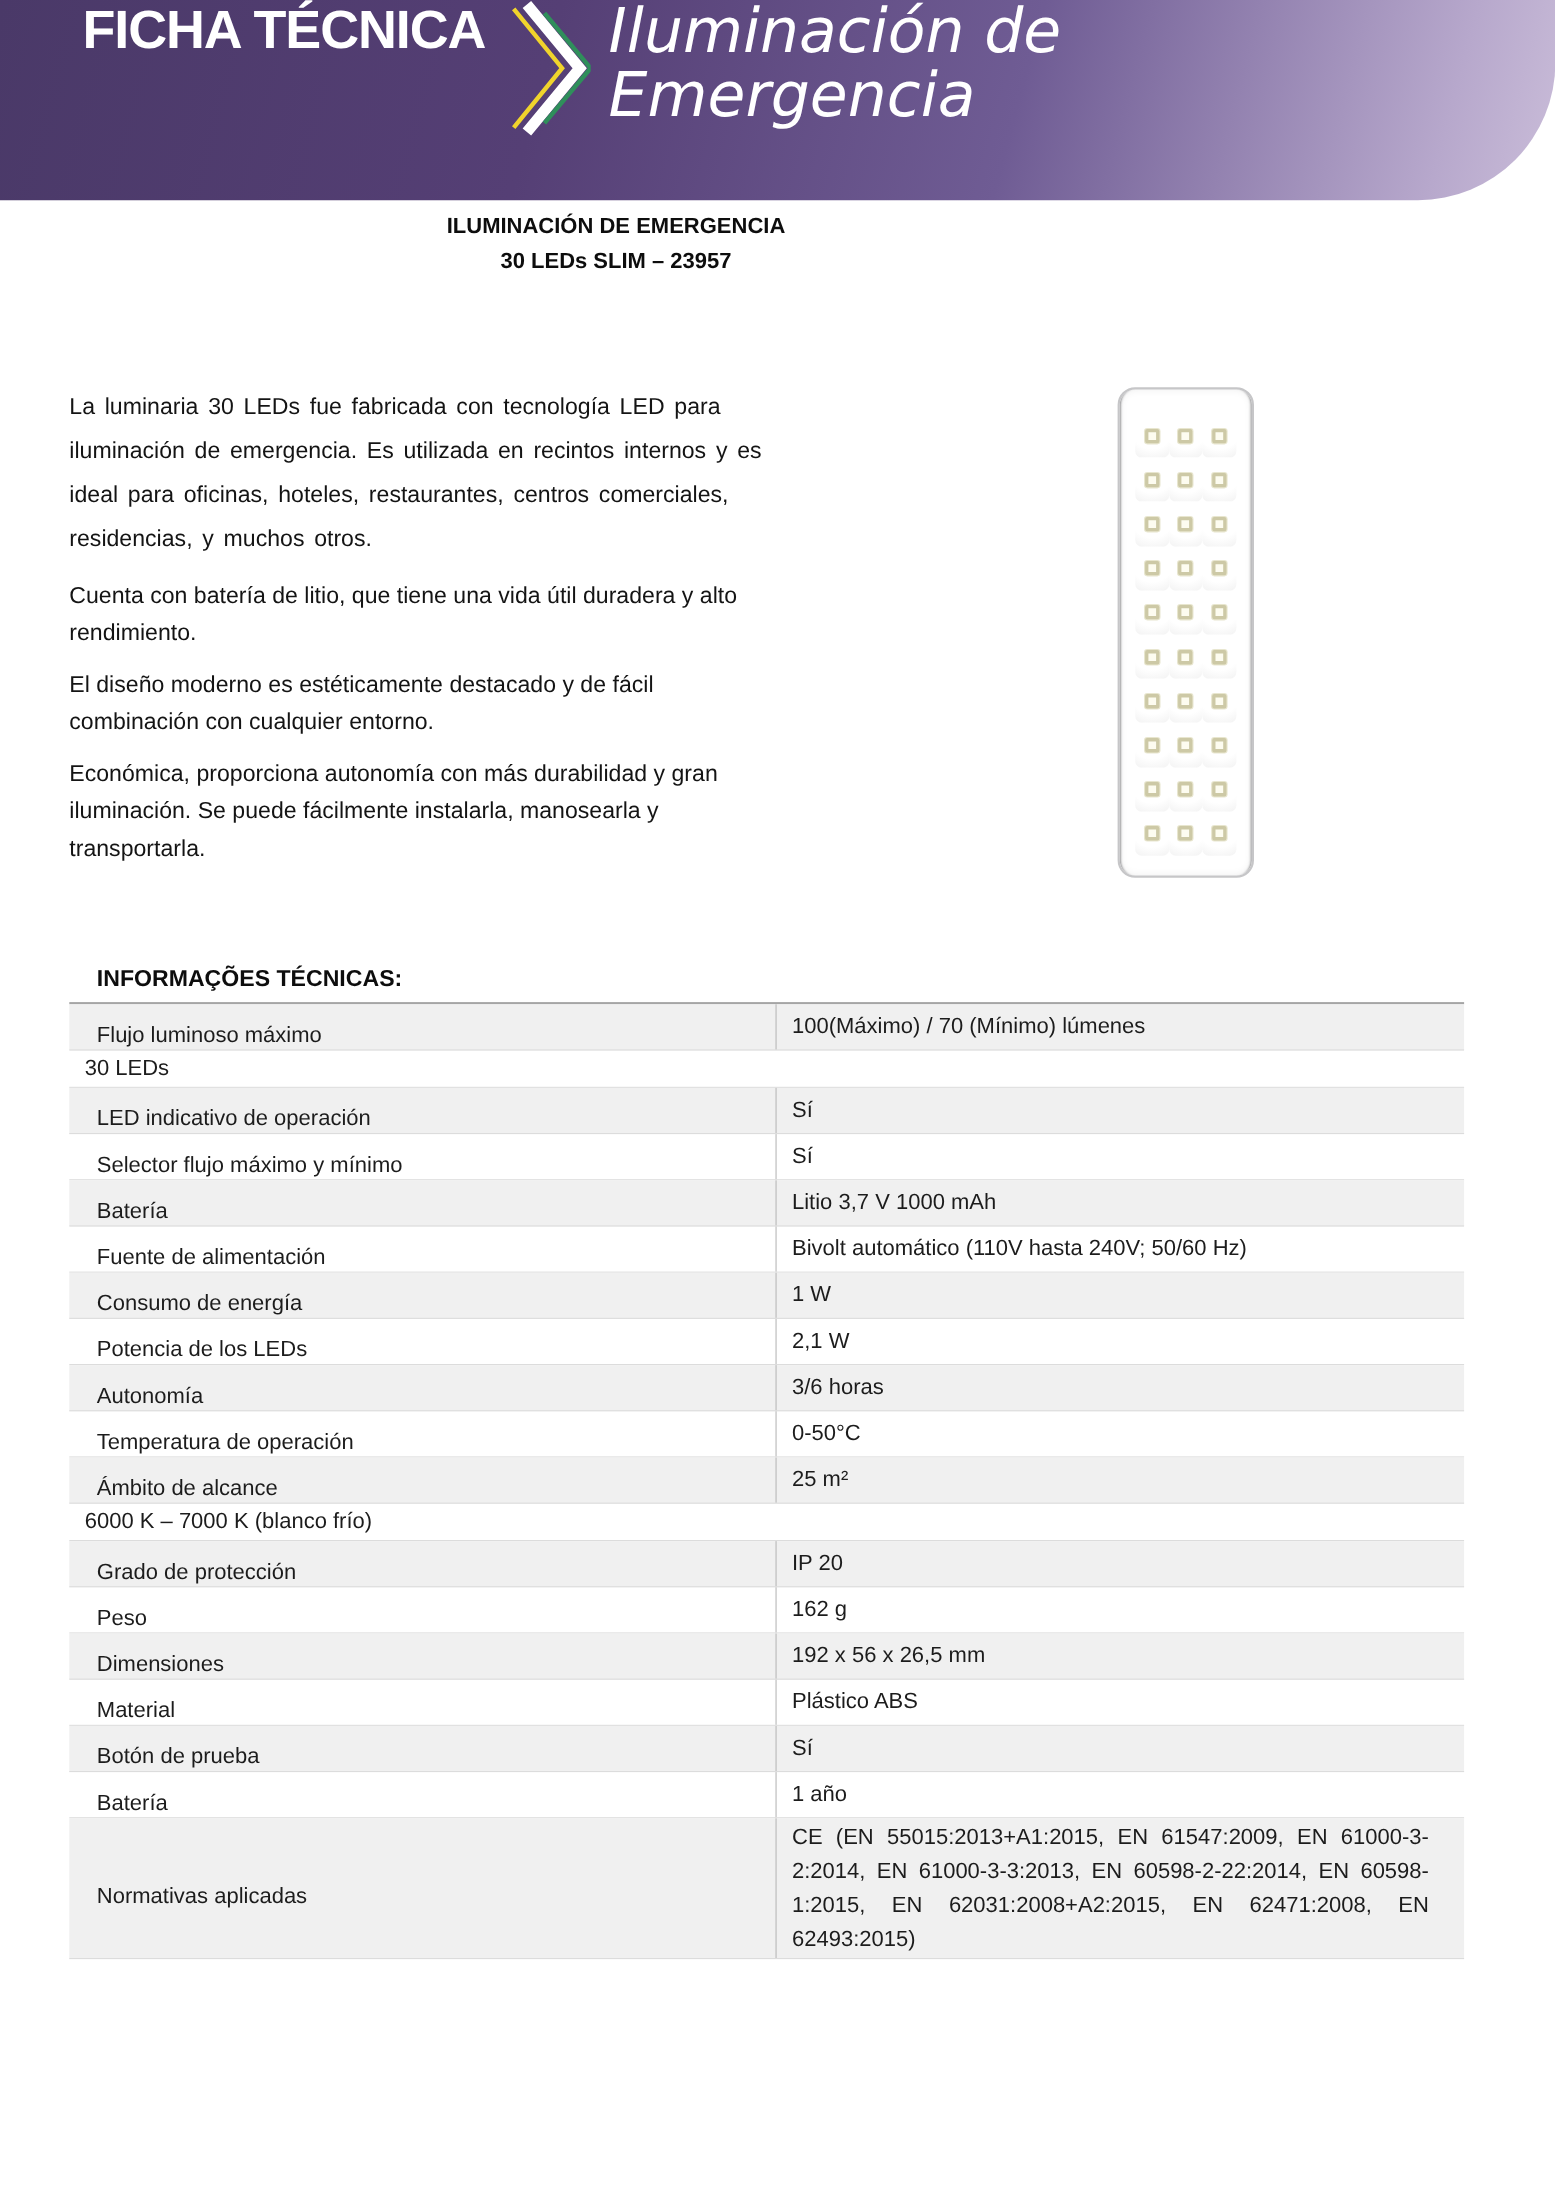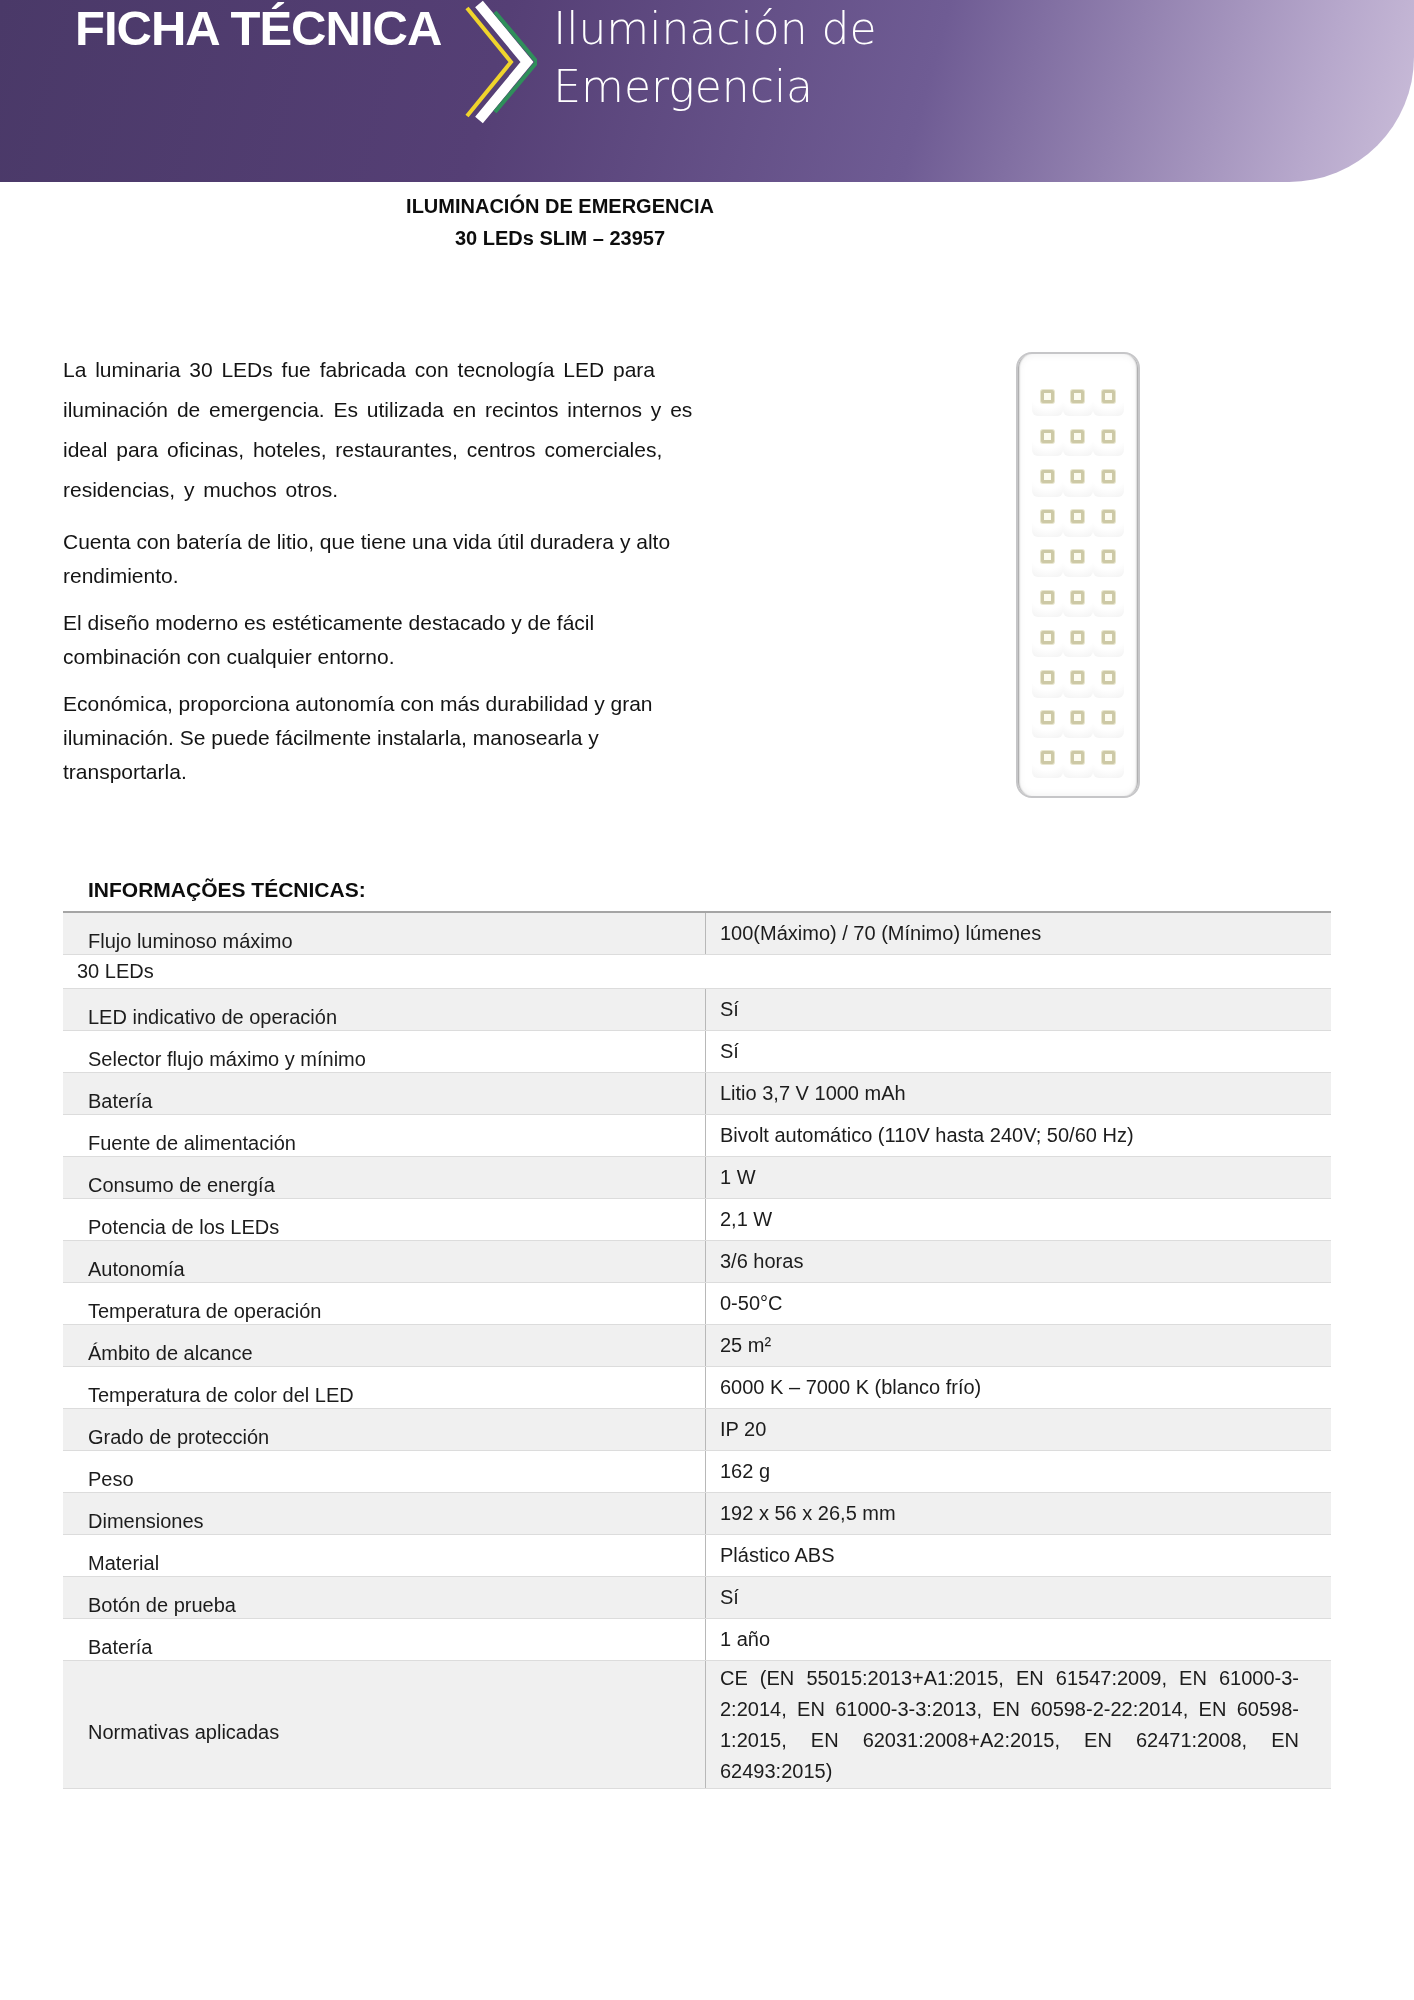--- a/index.html
+++ b/index.html
@@ -24,22 +24,22 @@
   .banner-title {
     color:#ffffff;
     font-size:49px; font-weight:700;
     letter-spacing:-1px;
     white-space:nowrap;
   }
   .chevrons { margin:0 16px 0 22px; display:block; }
   .banner-subtitle {
     color:#ffffff;
     font-family:"DejaVu Sans", sans-serif;
-    font-weight:300;
-    font-size:44px; line-height:58px;
+    font-style:italic; font-weight:300;
+    font-size:56px; line-height:58px;
     white-space:nowrap;
   }
 
   
   .title-block {
     width:1120px; margin-top:8px;
     text-align:center;
     font-weight:700; font-size:20px; line-height:32px;
     color:#0d0d0d;
   }
@@ -290,21 +290,20 @@
   </div>
     <div class="spec-row">
     <div class="spec-label">Temperatura de operación</div>
     <div class="spec-value">0-50°C</div>
   </div>
     <div class="spec-row">
     <div class="spec-label">Ámbito de alcance</div>
     <div class="spec-value">25 m²</div>
   </div>
     <div class="spec-row">
-    <div class="spec-label">Temperatura de color del LED</div>
     <div class="spec-value">6000 K – 7000 K (blanco frío)</div>
   </div>
     <div class="spec-row">
     <div class="spec-label">Grado de protección</div>
     <div class="spec-value">IP 20</div>
   </div>
     <div class="spec-row">
     <div class="spec-label">Peso</div>
     <div class="spec-value">162 g</div>
   </div>

